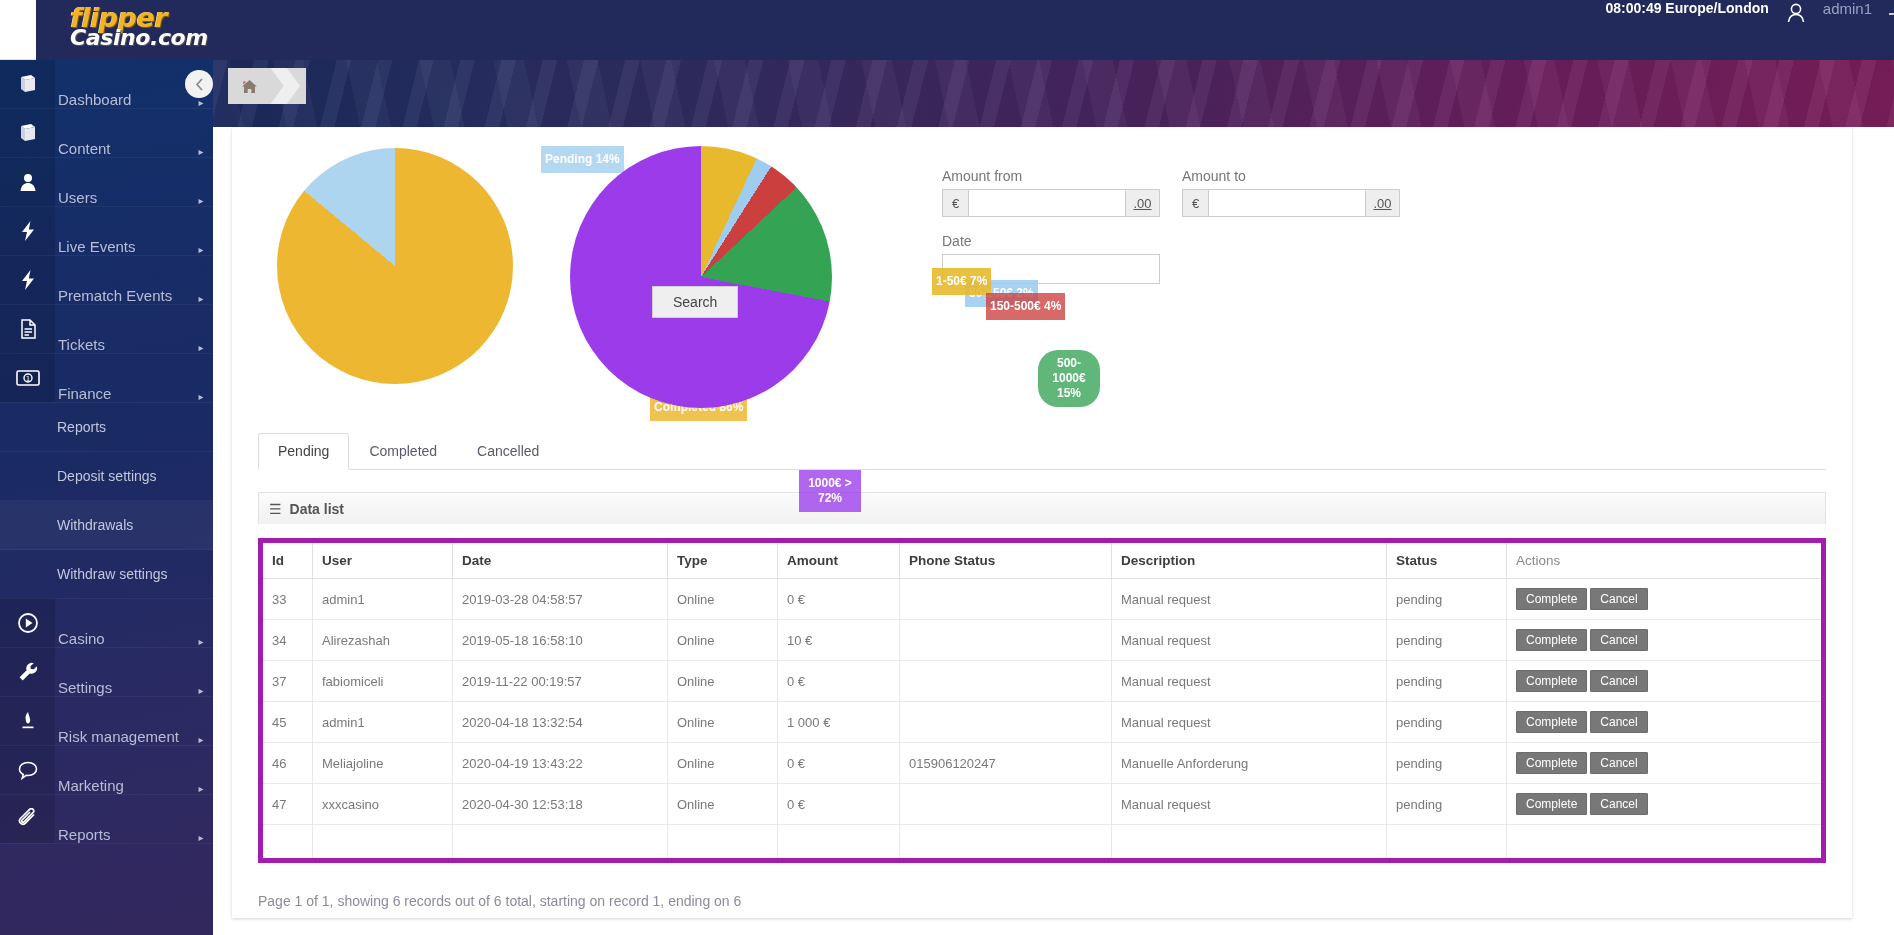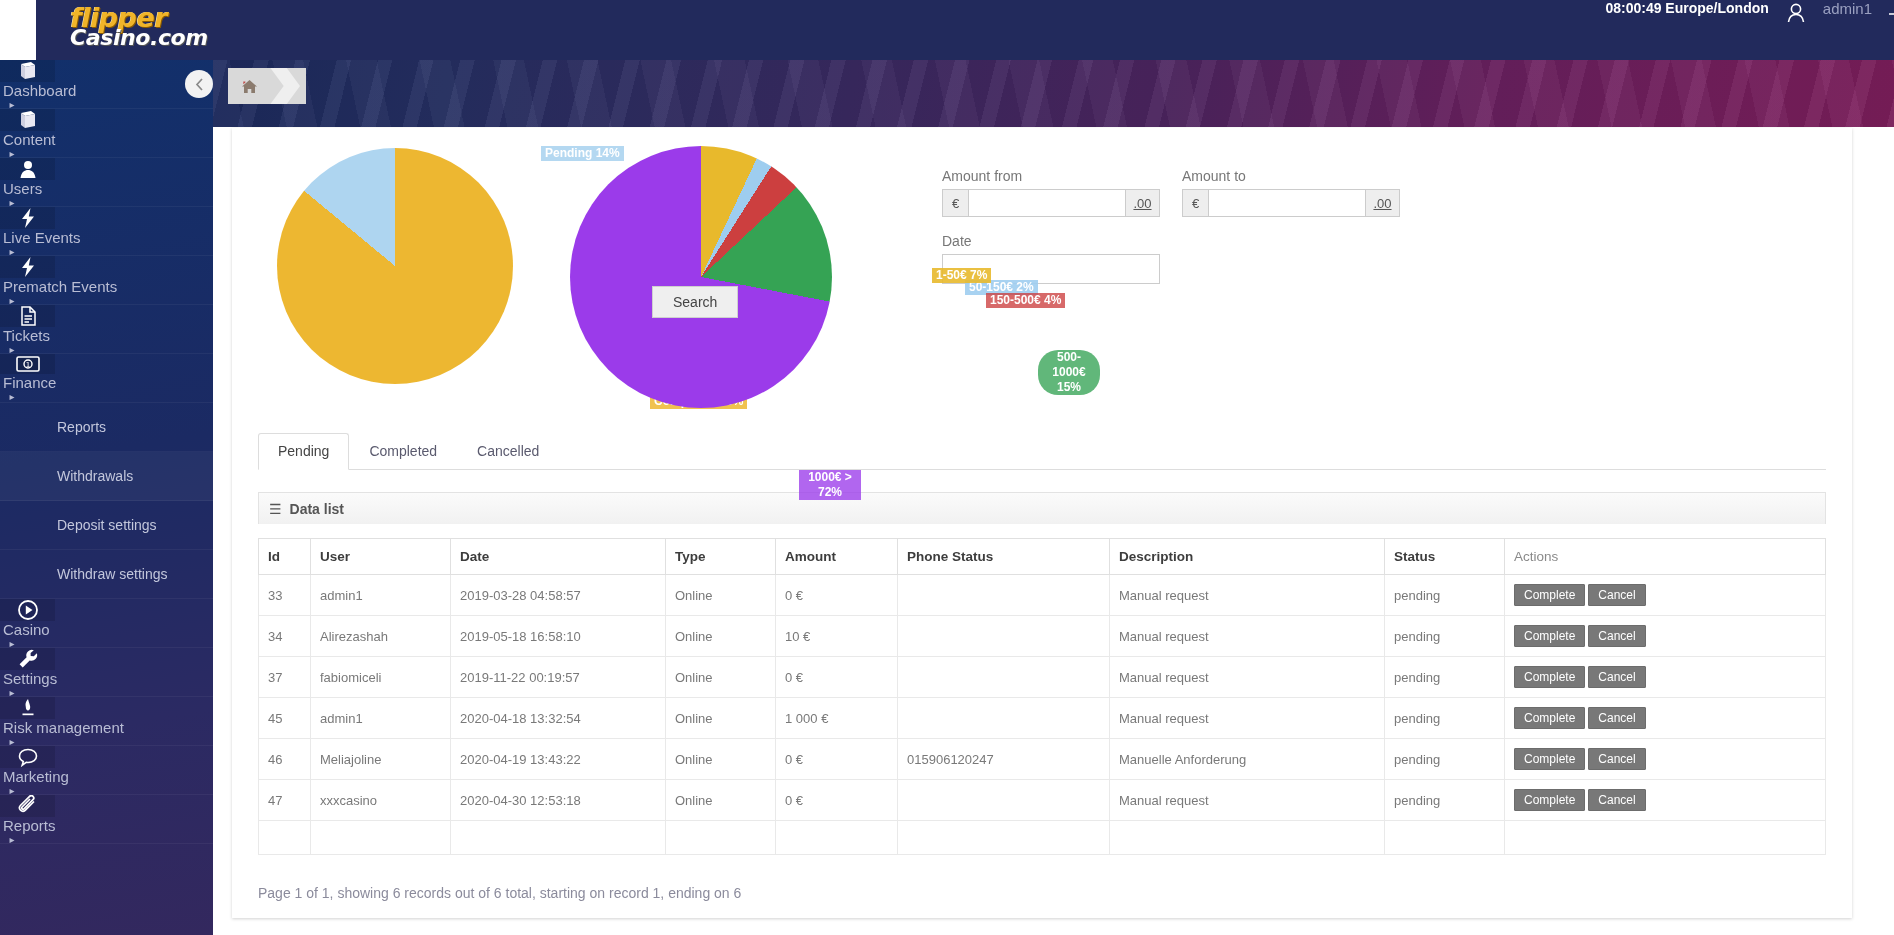--- a/index.html
+++ b/index.html
@@ -47,23 +47,23 @@
   .user-name { color: #9aa0c0; font-size: 15px; }
   .ico-white svg { display: block; }
 
   
   .sidebar {
     position: absolute; left: 0; top: 60px; width: 213px; height: 875px;
     background: linear-gradient(170deg, #12306b 0%, #1b2a63 45%, #2b2a63 75%, #33285e 100%);
     z-index: 30;
   }
   .nav-item {
-    position: relative; height: 49px; display: flex; align-items: flex-start;
+    position: relative; height: 49px; display: flex; align-items: flex-end;
     border-bottom: 1px solid rgba(255,255,255,0.05);
-    color: #b9bdd4; font-size: 15px; cursor: pointer; flex-direction: column;
+    color: #b9bdd4; font-size: 15px; cursor: pointer;
   }
   .nav-item .nav-ico {
     width: 55px; min-width: 55px; height: 49px;
     display: flex; align-items: center; justify-content: center;
     background: rgba(0,0,0,0.12);
   }
   .nav-item .nav-lbl { flex: 1; padding-left: 3px; }
   .nav-item .nav-arrow {
     width: 24px; text-align: center; font-size: 10px; color: #b9bdd4;
   }
@@ -122,21 +122,21 @@
     background: #ffffff;
     box-shadow: 0 1px 3px rgba(0,0,0,0.18);
   }
 
   
   .charts { position: relative; height: 305px; }
   .pie { position: absolute; border-radius: 50%; }
   .pie-label {
     position: absolute; color: #ffffff; font-weight: bold;
     font-size: 12px; line-height: 15px; text-align: center;
-    padding: 0 4px; white-space: nowrap;
+    padding: 6px 4px; white-space: nowrap;
   }
 
   
   .searchbox { position: absolute; left: 710px; top: 40px; width: 500px; }
   .fld-label { color: #777777; font-size: 14px; margin-bottom: 5px; }
   .row-amounts { display: flex; gap: 22px; }
   .amt-group { display: flex; width: 218px; height: 28px; }
   .addon {
     background: #eeeeee; border: 1px solid #cccccc;
     display: flex; align-items: center; justify-content: center;
@@ -181,21 +181,21 @@
     background: linear-gradient(#fbfbfb, #f1f1f1);
     border: 1px solid #e3e3e3; border-bottom: none;
     display: flex; align-items: center; padding: 0 10px;
     font-size: 14px; font-weight: bold; color: #555;
   }
   .datalist-hdr .bars { margin-right: 8px; font-weight: normal; }
 
   table.grid {
     margin: 14px 26px 0 26px; width: calc(100% - 52px);
     border-collapse: collapse; font-size: 13px;
-    border: 1px solid #a21caf;
+    border: 5px solid #a21caf;
   }
   table.grid th {
     text-align: left; font-weight: bold; color: #3d3d3d;
     font-size: 13.5px; padding: 10px 9px; border: 1px solid #e0e0e0;
     background: #ffffff; white-space: nowrap;
   }
   table.grid th.actions-h { color: #8a8a8a; font-weight: normal; }
   table.grid td {
     padding: 9px 9px; border: 1px solid #e9e9e9;
     color: #797979; vertical-align: middle; height: 32px;
@@ -319,25 +319,25 @@
             </svg>
           </span>
           <span class="nav-lbl">Finance</span>
           <span class="nav-arrow">▸</span>
         </div>
       </div>
     <div id="nav-sub">
         <div class="nav-sub">
           <span>Reports</span>
         </div>
+        <div class="nav-sub">
+          <span>Deposit settings</span>
+        </div>
         <div class="nav-sub active">
           <span>Withdrawals</span>
-        </div>
-        <div class="nav-sub">
-          <span>Deposit settings</span>
         </div>
         <div class="nav-sub">
           <span>Withdraw settings</span>
         </div>
       </div>
     <div id="nav-bottom">
         <div class="nav-item">
           <span class="nav-ico">
             <svg width="22" height="22" viewBox="0 0 22 22">
               <circle cx="11" cy="11" r="9" fill="none" stroke="#fff" stroke-width="1.8"></circle>

